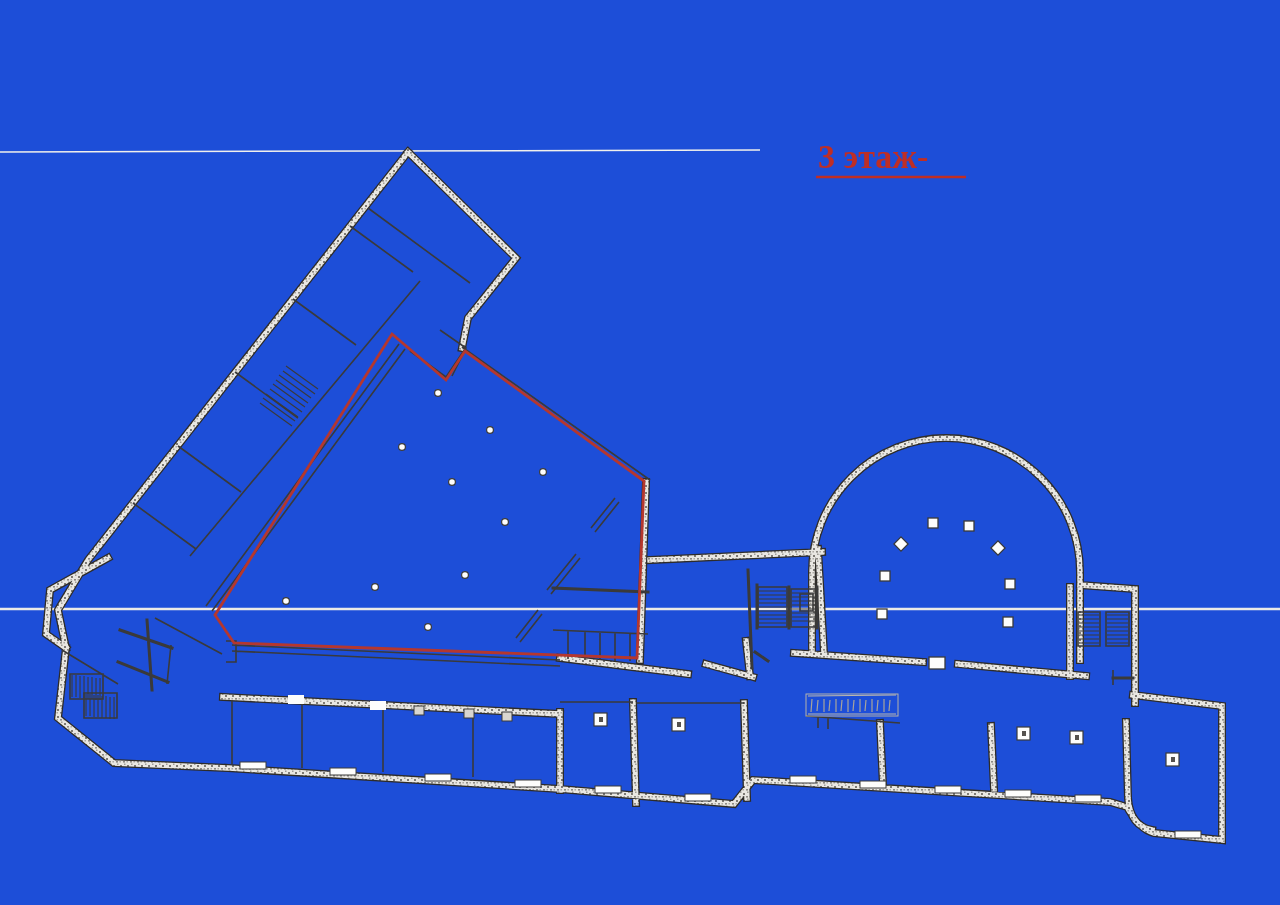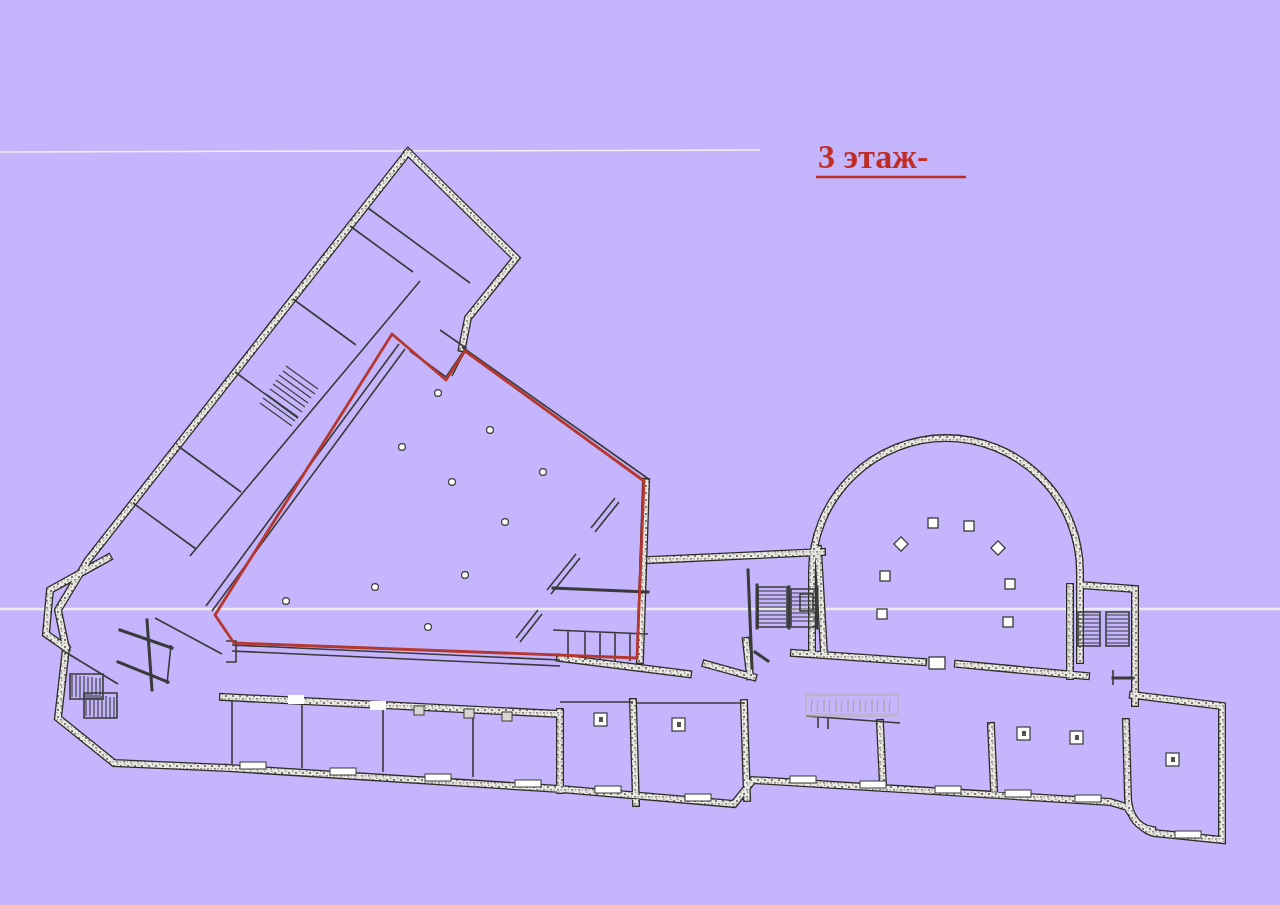--- a/index.html
+++ b/index.html
@@ -1,16 +1,16 @@
 <!DOCTYPE html>
 <html><head>
 <meta charset="utf-8">
 <style>
   html,body{margin:0;padding:0;background:#fdfdfc;}
-  .page{position:relative;width:1280px;height:905px;background:#c4b5fd;overflow:hidden;
+  .page{position:relative;width:1280px;height:905px;background:#1d4ed8;overflow:hidden;
         font-family:"Liberation Serif", serif;}
   svg{position:absolute;left:0;top:0;}
   .floor-title{font-family:"Liberation Serif", serif;font-weight:bold;}
 </style>
 </head>
 <body>
 
 <div class="page">
 <svg width="1280" height="905" viewBox="0 0 1280 905">
   <defs>

